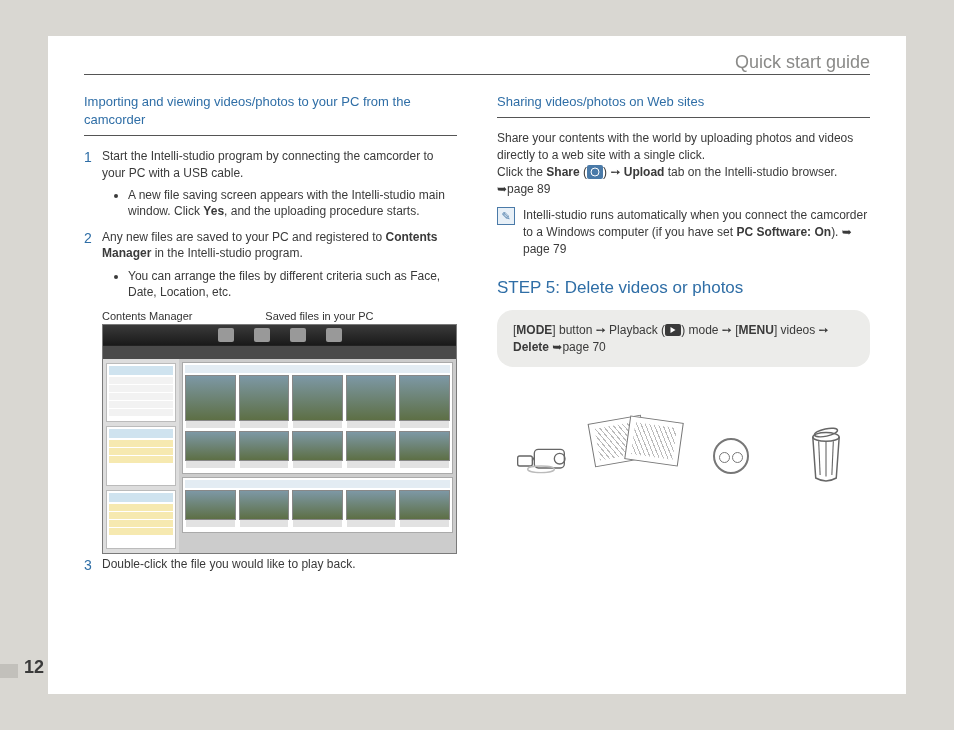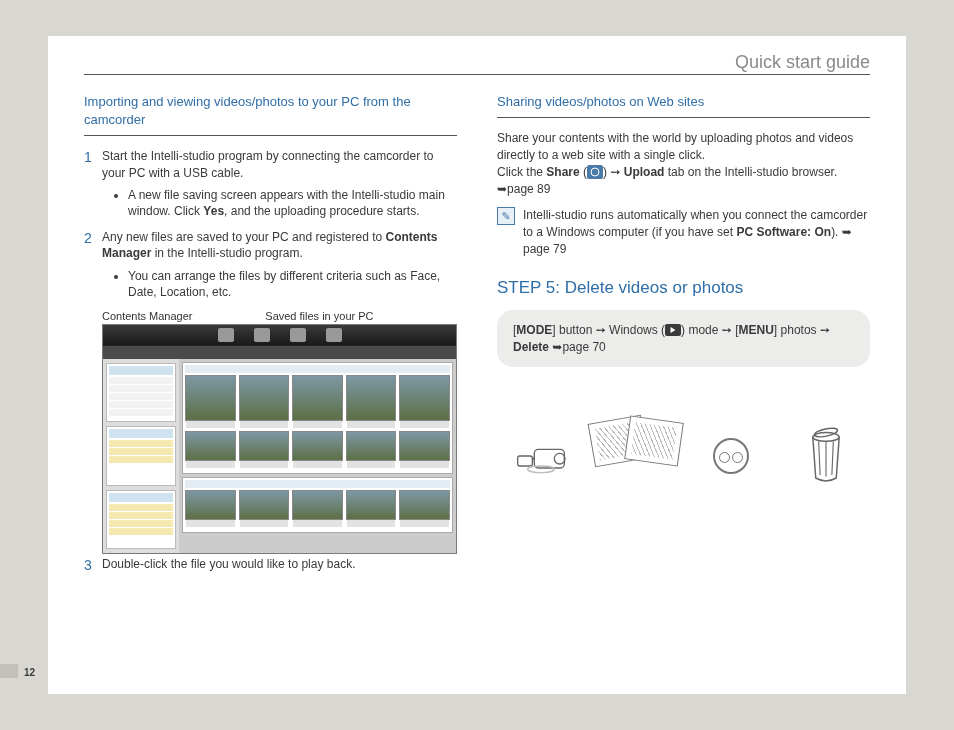--- a/index.html
+++ b/index.html
@@ -190,21 +190,21 @@
   .thumb-row { margin-bottom: 10px; }
   .caption-below {
     font-size: 11px;
     color: #333;
     margin: 6px 0 10px 18px;
   }
   .page-num {
     position: absolute;
     left: 24px;
     bottom: 52px;
-    font-size: 10px;
+    font-size: 18px;
     font-weight: bold;
     color: #3a3a3a;
   }
   .page-num-bar {
     position: absolute;
     left: 0;
     bottom: 52px;
     width: 18px;
     height: 14px;
     background: #c2c0bb;
@@ -448,21 +448,21 @@
         <div class="note-icon">✎</div>
         <div style="line-height:1.4;">
           <span>Intelli-studio runs automatically when you connect the camcorder to a Windows computer (if you have set </span><b>PC Software: On</b><span>). ➥ page 79</span>
         </div>
       </div>
 
       <div class="step5-title">STEP 5: Delete videos or photos</div>
 
 
       <div class="callout">
-        <span>[</span><b>MODE</b><span>] button ➙ Windows (</span><span class="play-icon"></span><span>) mode ➙ [</span><b>MENU</b><span>] photos ➙ </span><b>Delete</b><span> ➥page 70</span>
+        <span>[</span><b>MODE</b><span>] button ➙ Playback (</span><span class="play-icon"></span><span>) mode ➙ [</span><b>MENU</b><span>] videos ➙ </span><b>Delete</b><span> ➥page 70</span>
       </div>
 
       <div class="illustration">
         <div class="ill-item">
           <svg class="camcorder" viewBox="0 0 100 60">
             <rect x="40" y="20" width="45" height="28" rx="6" fill="none" stroke="#666" stroke-width="2"></rect>
             <circle cx="78" cy="34" r="8" fill="none" stroke="#666" stroke-width="2"></circle>
             <rect x="15" y="30" width="22" height="15" rx="3" fill="none" stroke="#666" stroke-width="2"></rect>
             <path d="M37 37 L40 32" stroke="#666" stroke-width="2"></path>
             <ellipse cx="50" cy="50" rx="20" ry="5" fill="none" stroke="#bbb" stroke-width="2"></ellipse>

